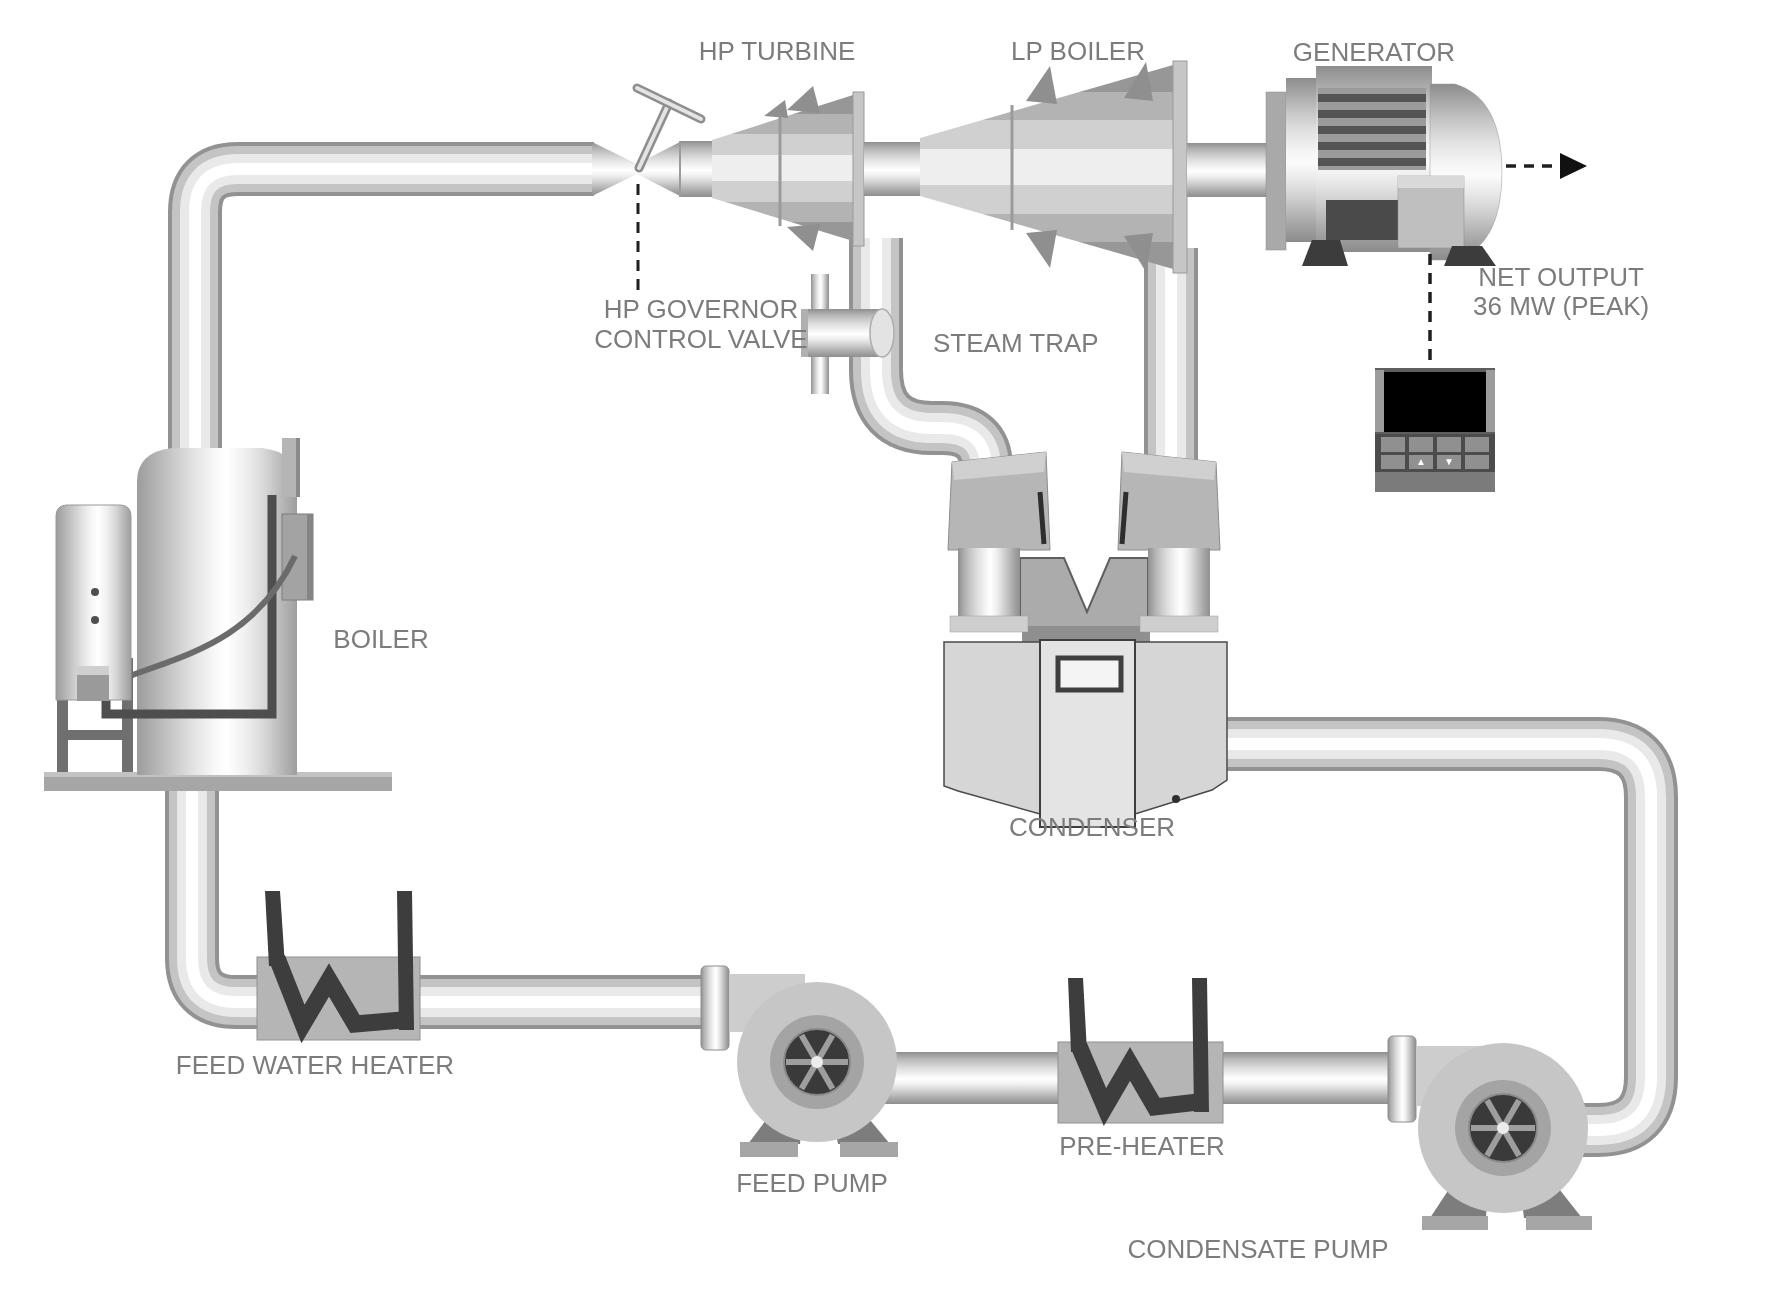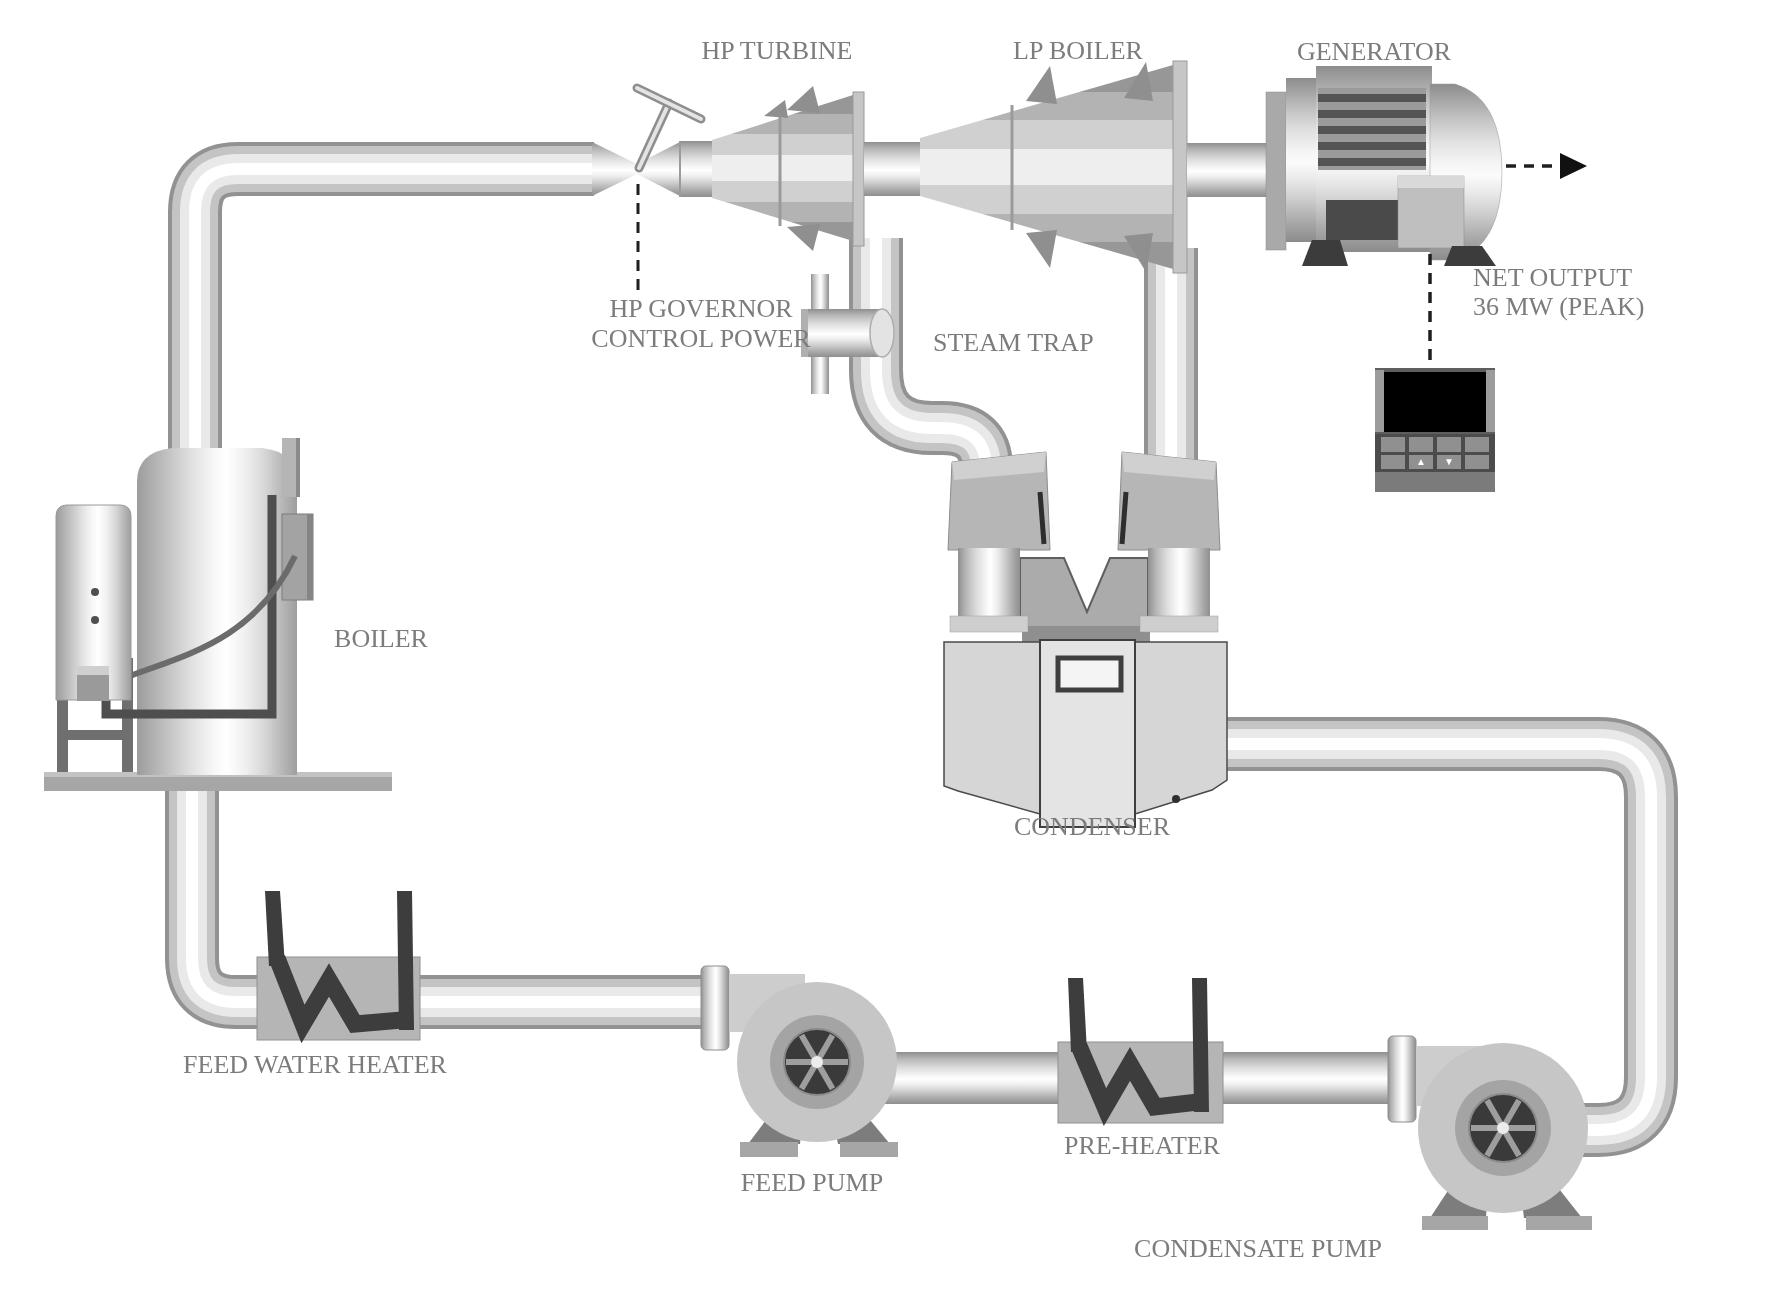--- a/index.html
+++ b/index.html
@@ -1,21 +1,21 @@
 <!DOCTYPE html>
 <html><head>
 <meta charset="utf-8">
 <style>
   html,body{margin:0;padding:0;background:#ffffff;}
   #stage{position:relative;width:1788px;height:1300px;background:#ffffff;overflow:hidden;
-         font-family:Liberation Serif, serif;}
+         font-family:Liberation Sans, sans-serif;}
   #gfx{position:absolute;left:0;top:0;}
   .label{position:absolute;font-size:26px;line-height:30px;color:#7c7c7c;white-space:nowrap;}
   .label.center{transform:translateX(-50%);text-align:center;}
-  .label.tight{line-height:29px;}
+  .label.tight{line-height:29px;text-align:center;}
   
   .p1{stroke:#929292;stroke-width:54px;fill:none;stroke-linecap:butt;stroke-linejoin:round;}
   .p2{stroke:#c4c4c4;stroke-width:46px;fill:none;stroke-linecap:butt;stroke-linejoin:round;}
   .p3{stroke:#e9e9e9;stroke-width:30px;fill:none;stroke-linecap:butt;stroke-linejoin:round;}
   .p4{stroke:#ffffff;stroke-width:12px;fill:none;stroke-linecap:butt;stroke-linejoin:round;}
   
   .pm-device{position:absolute;left:1375px;top:368px;width:120px;height:124px;background:#5e5e5e;}
   .pm-device::before{content:"";position:absolute;left:0;top:2px;width:9px;height:62px;background:#9c9c9c;}
   .pm-device::after{content:"";position:absolute;right:0;top:2px;width:9px;height:62px;background:#9c9c9c;}
   .pm-screen{position:absolute;left:9px;top:4px;width:102px;height:60px;background:#000000;}
@@ -291,21 +291,21 @@
       <polygon points="1560,153 1587,166 1560,179" fill="#111111"></polygon>
     </g>
   </g>
 </svg>
 
 <div class="label center" style="left:777px;top:36px">HP TURBINE</div>
 <div class="label center" style="left:1078px;top:36px">LP BOILER</div>
 <div class="label center" style="left:1374px;top:37px">GENERATOR</div>
 <div class="label center" style="left:701px;top:294px">
   <div>HP GOVERNOR</div>
-  <div>CONTROL POWER</div>
+  <div>CONTROL VALVE</div>
 </div>
 <div class="label" style="left:933px;top:328px">STEAM TRAP</div>
 <div class="label tight" style="left:1473px;top:263px">
   <div>NET OUTPUT</div>
   <div>36 MW (PEAK)</div>
 </div>
 <div class="label center" style="left:381px;top:624px">BOILER</div>
 <div class="label center" style="left:1092px;top:812px">CONDENSER</div>
 <div class="label center" style="left:315px;top:1050px">FEED WATER HEATER</div>
 <div class="label center" style="left:812px;top:1168px">FEED PUMP</div>

